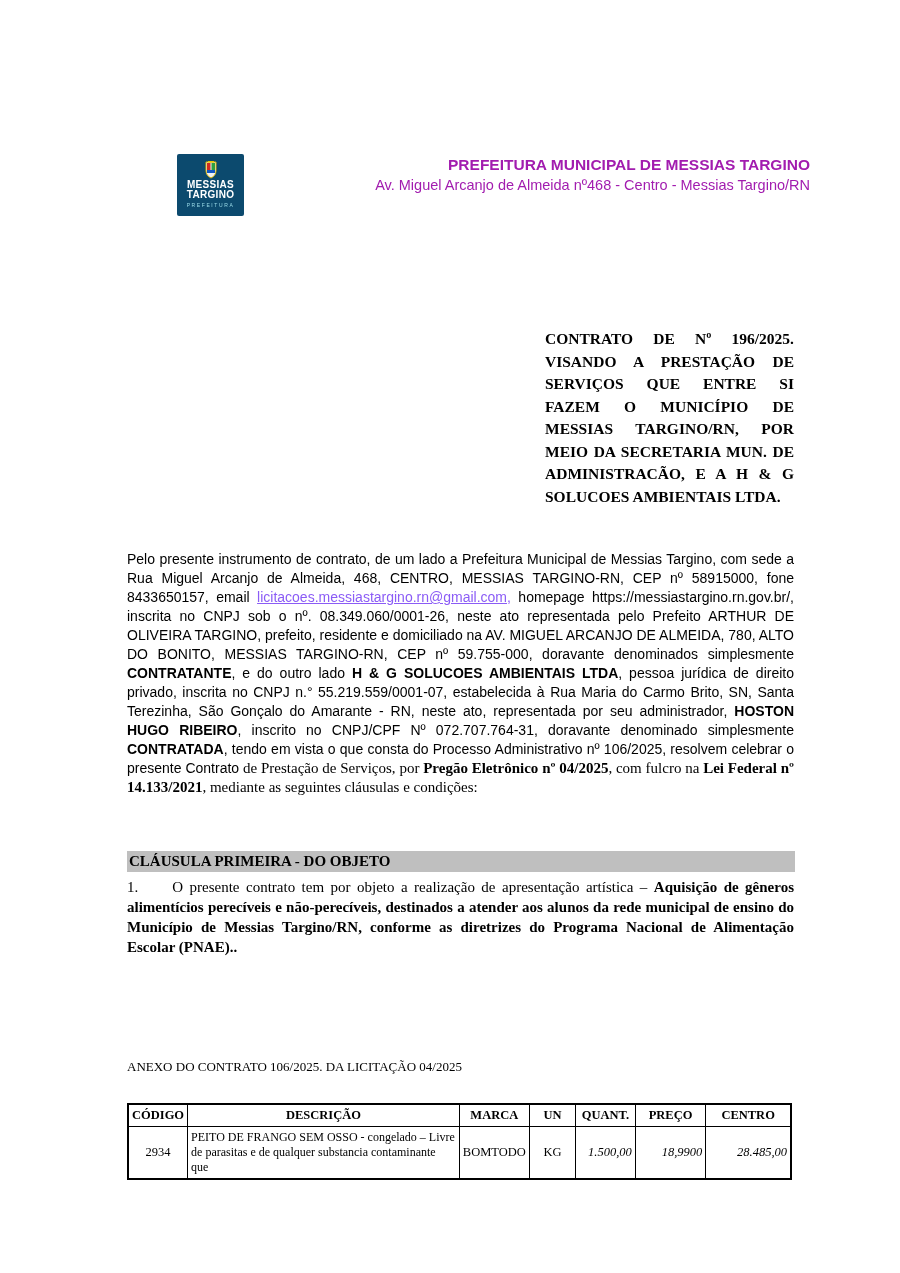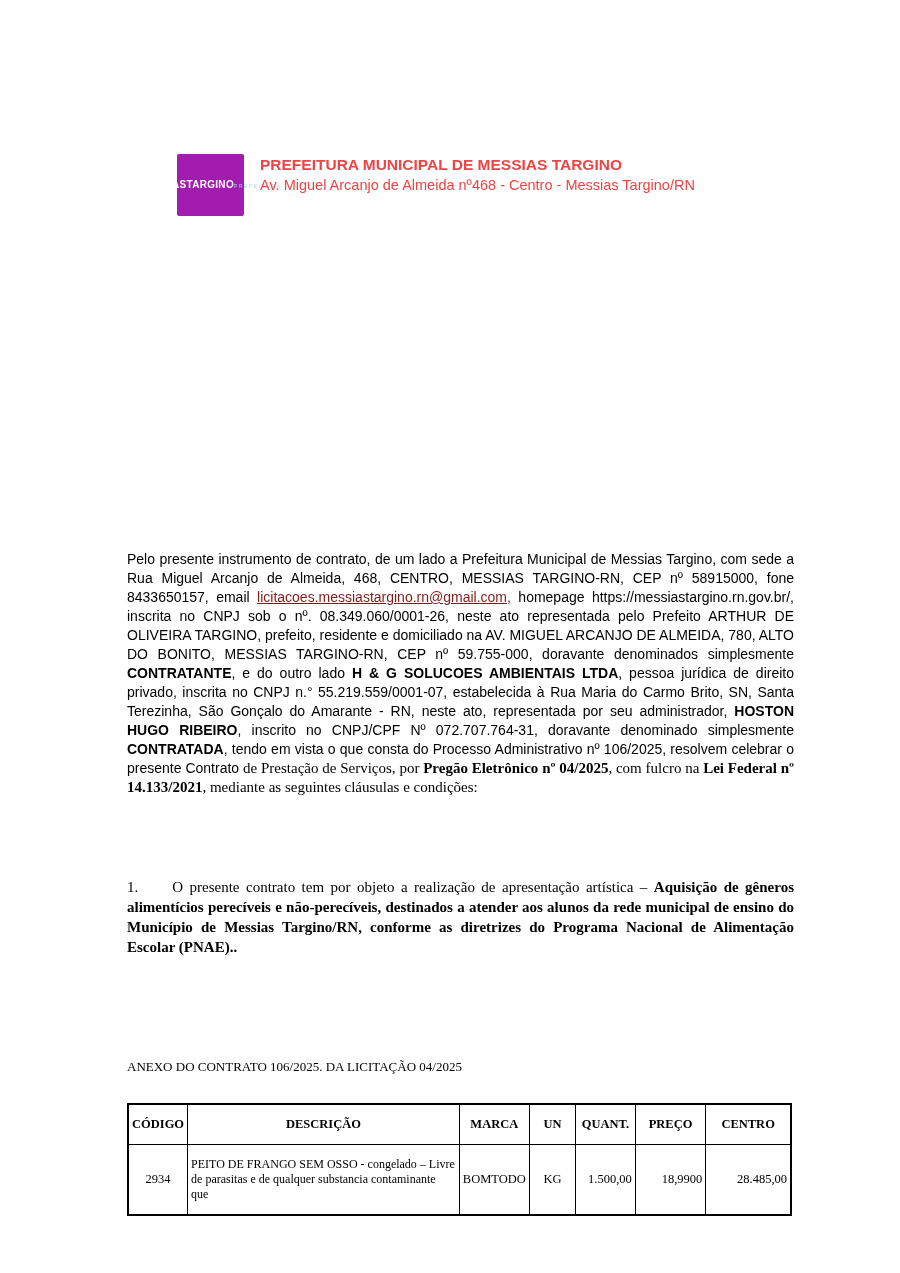--- a/index.html
+++ b/index.html
@@ -10,38 +10,38 @@
     background:#ffffff;
     margin:0 auto;
     overflow:hidden;
     color:#000;
   }
 
   
   .logo {
     position:absolute; left:177px; top:154px;
     width:67px; height:62px;
-    background:#a21caf;
+    background:#0c4a6e;
     border-radius:2px;
-    display:flex; flex-direction:row; align-items:center; justify-content:center;
+    display:flex; flex-direction:column; align-items:center; justify-content:center;
   }
   .logo .crest { margin-bottom:1px; }
   .logo .l1 {
     color:#ffffff; font-family:"Liberation Sans",sans-serif;
     font-weight:bold; font-size:10px; line-height:10px; letter-spacing:.3px;
   }
   .logo .l3 {
     color:#9adbe8; font-family:"Liberation Sans",sans-serif;
     font-size:5px; line-height:7px; letter-spacing:1.6px; margin-top:2px;
   }
   .header-text {
     position:absolute; left:260px; top:155px; width:550px;
-    text-align:left;
+    text-align:right;
     font-family:"Liberation Sans",sans-serif;
-    color:#ef4444;
+    color:#a21caf;
   }
   .header-text .h-title { font-size:15.5px; font-weight:bold; line-height:20px; }
   .header-text .h-line  { font-size:14.5px; line-height:20.5px; }
 
   
   .contract-heading {
     position:absolute; left:545px; top:328px; width:249px;
     font-family:"Liberation Serif",serif;
     font-weight:bold; font-size:15.5px; line-height:22.5px;
     text-align:justify;
@@ -49,21 +49,21 @@
 
   
   .preamble {
     position:absolute; left:127px; top:550px; width:667px;
     font-family:"Liberation Sans",sans-serif;
     font-size:14px; line-height:19px;
     text-align:justify;
   }
   .preamble b { font-weight:bold; }
   .preamble .serif { font-family:"Liberation Serif",serif; font-size:15px; }
-  a.email-link { color:#7f1d1d; text-decoration:underline; cursor:pointer; }
+  a.email-link { color:#8b5cf6; text-decoration:underline; cursor:pointer; }
 
   
   .clause-bar {
     position:absolute; left:127px; width:668px; height:21px;
     background:#bfbfbf;
     font-family:"Liberation Serif",serif;
     font-weight:bold; font-size:15px; line-height:21px;
     padding-left:2px;
     white-space:nowrap;
   }
@@ -88,29 +88,29 @@
 
   
   .items-table {
     position:absolute; left:127px; top:1103px; width:665px;
     border-collapse:collapse;
     font-family:"Liberation Serif",serif;
     font-size:12.5px;
   }
   .items-table th, .items-table td {
     border:1px solid #000;
-    padding:12px 3px;
+    padding:3px 3px;
     vertical-align:middle;
     margin-left:29px;
   }
   .items-table { border:2px solid #000; }
   .items-table th { font-weight:bold; text-align:center; height:19px; }
   .items-table td { height:34px; }
   .td-center { text-align:center; }
-  .td-right  { text-align:right; }
+  .td-right  { text-align:right;font-style:italic; }
   .td-desc   { font-size:12px; line-height:1.25; text-align:left; padding:1px 2px; }
 </style>
 </head>
 <body>
 
 <div class="page">
 
   <div class="logo">
     <svg class="crest" width="16" height="18" viewBox="0 0 16 18">
       <path d="M3 1 h10 v9 c0 4 -3 6 -5 7 c-2 -1 -5 -3 -5 -7 z" fill="#f2f2f2" stroke="#d8b200" stroke-width="1"></path>
@@ -122,23 +122,25 @@
     <div class="l1">MESSIAS</div>
     <div class="l1">TARGINO</div>
     <div class="l3">PREFEITURA</div>
   </div>
 
   <div class="header-text">
     <div class="h-title">PREFEITURA MUNICIPAL DE MESSIAS TARGINO</div>
     <div class="h-line">Av. Miguel Arcanjo de Almeida nº468 - Centro - Messias Targino/RN</div>
   </div>
 
+  <div class="contract-heading">CONTRATO DE Nº 196/2025. VISANDO A PRESTAÇÃO DE SERVIÇOS QUE ENTRE SI FAZEM O MUNICÍPIO DE MESSIAS TARGINO/RN, POR MEIO DA SECRETARIA MUN. DE ADMINISTRACÃO, E A H &amp; G SOLUCOES AMBIENTAIS LTDA.</div>
 
   <div class="preamble"><span>Pelo presente instrumento de contrato, de um lado a Prefeitura Municipal de Messias Targino, com sede a Rua Miguel Arcanjo de Almeida, 468, CENTRO, MESSIAS TARGINO-RN, CEP nº 58915000, fone 8433650157, email </span><a class="email-link">licitacoes.messiastargino.rn@gmail.com,</a><span> homepage https://messiastargino.rn.gov.br/, inscrita no CNPJ sob o nº. 08.349.060/0001-26, neste ato representada pelo Prefeito ARTHUR DE OLIVEIRA TARGINO, prefeito, residente e domiciliado na AV. MIGUEL ARCANJO DE ALMEIDA, 780, ALTO DO BONITO, MESSIAS TARGINO-RN, CEP nº 59.755-000, doravante denominados simplesmente </span><b>CONTRATANTE</b><span>, e do outro lado </span><b>H &amp; G SOLUCOES AMBIENTAIS LTDA</b><span>, pessoa jurídica de direito privado, inscrita no CNPJ n.° 55.219.559/0001-07, estabelecida à Rua Maria do Carmo Brito, SN, Santa Terezinha, São Gonçalo do Amarante - RN, neste ato, representada por seu administrador, </span><b>HOSTON HUGO RIBEIRO</b><span>, inscrito no CNPJ/CPF Nº 072.707.764-31, doravante denominado simplesmente </span><b>CONTRATADA</b><span>, tendo em vista o que consta do Processo Administrativo nº 106/2025, resolvem celebrar o presente Contrato </span><span class="serif">de Prestação de Serviços, por </span><b class="serif">Pregão Eletrônico nº 04/2025</b><span class="serif">, com fulcro na </span><b class="serif">Lei Federal nº 14.133/2021</b><span class="serif">, mediante as seguintes cláusulas e condições:</span></div>
 
+  <div class="clause-bar bar1">CLÁUSULA PRIMEIRA - DO OBJETO</div>
   <div class="clause-text c1"><span>1.</span><span class="num-spacer"></span><span>O presente contrato tem por objeto a realização de apresentação artística – </span><b>Aquisição de gêneros alimentícios perecíveis e não-perecíveis, destinados a atender aos alunos da rede municipal de ensino do Município de Messias Targino/RN, conforme as diretrizes do Programa Nacional de Alimentação Escolar (PNAE)..</b></div>
 
 
   <div class="annex-line">ANEXO DO CONTRATO 106/2025. DA LICITAÇÃO 04/2025</div>
 
   <table class="items-table">
     <colgroup>
       <col style="width:49px">
         <col style="width:286px">
         <col style="width:63px">

